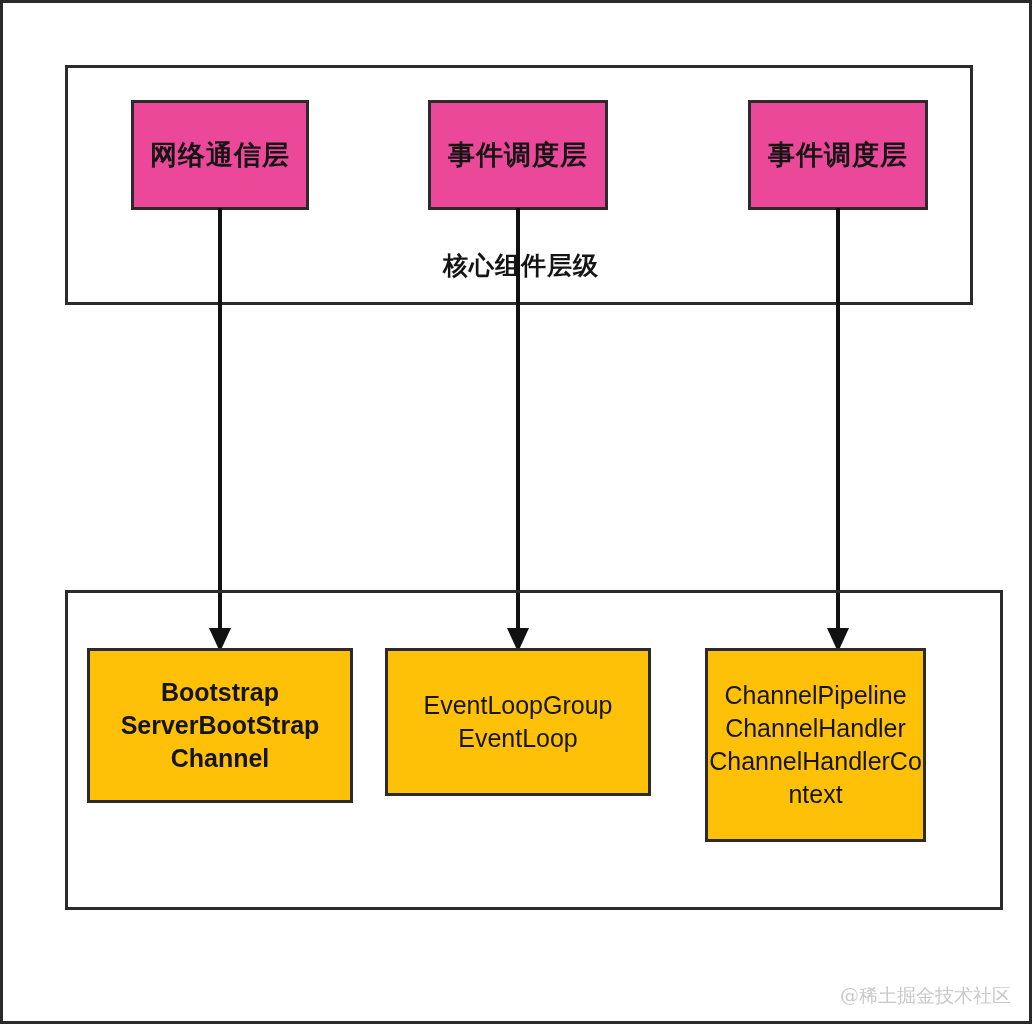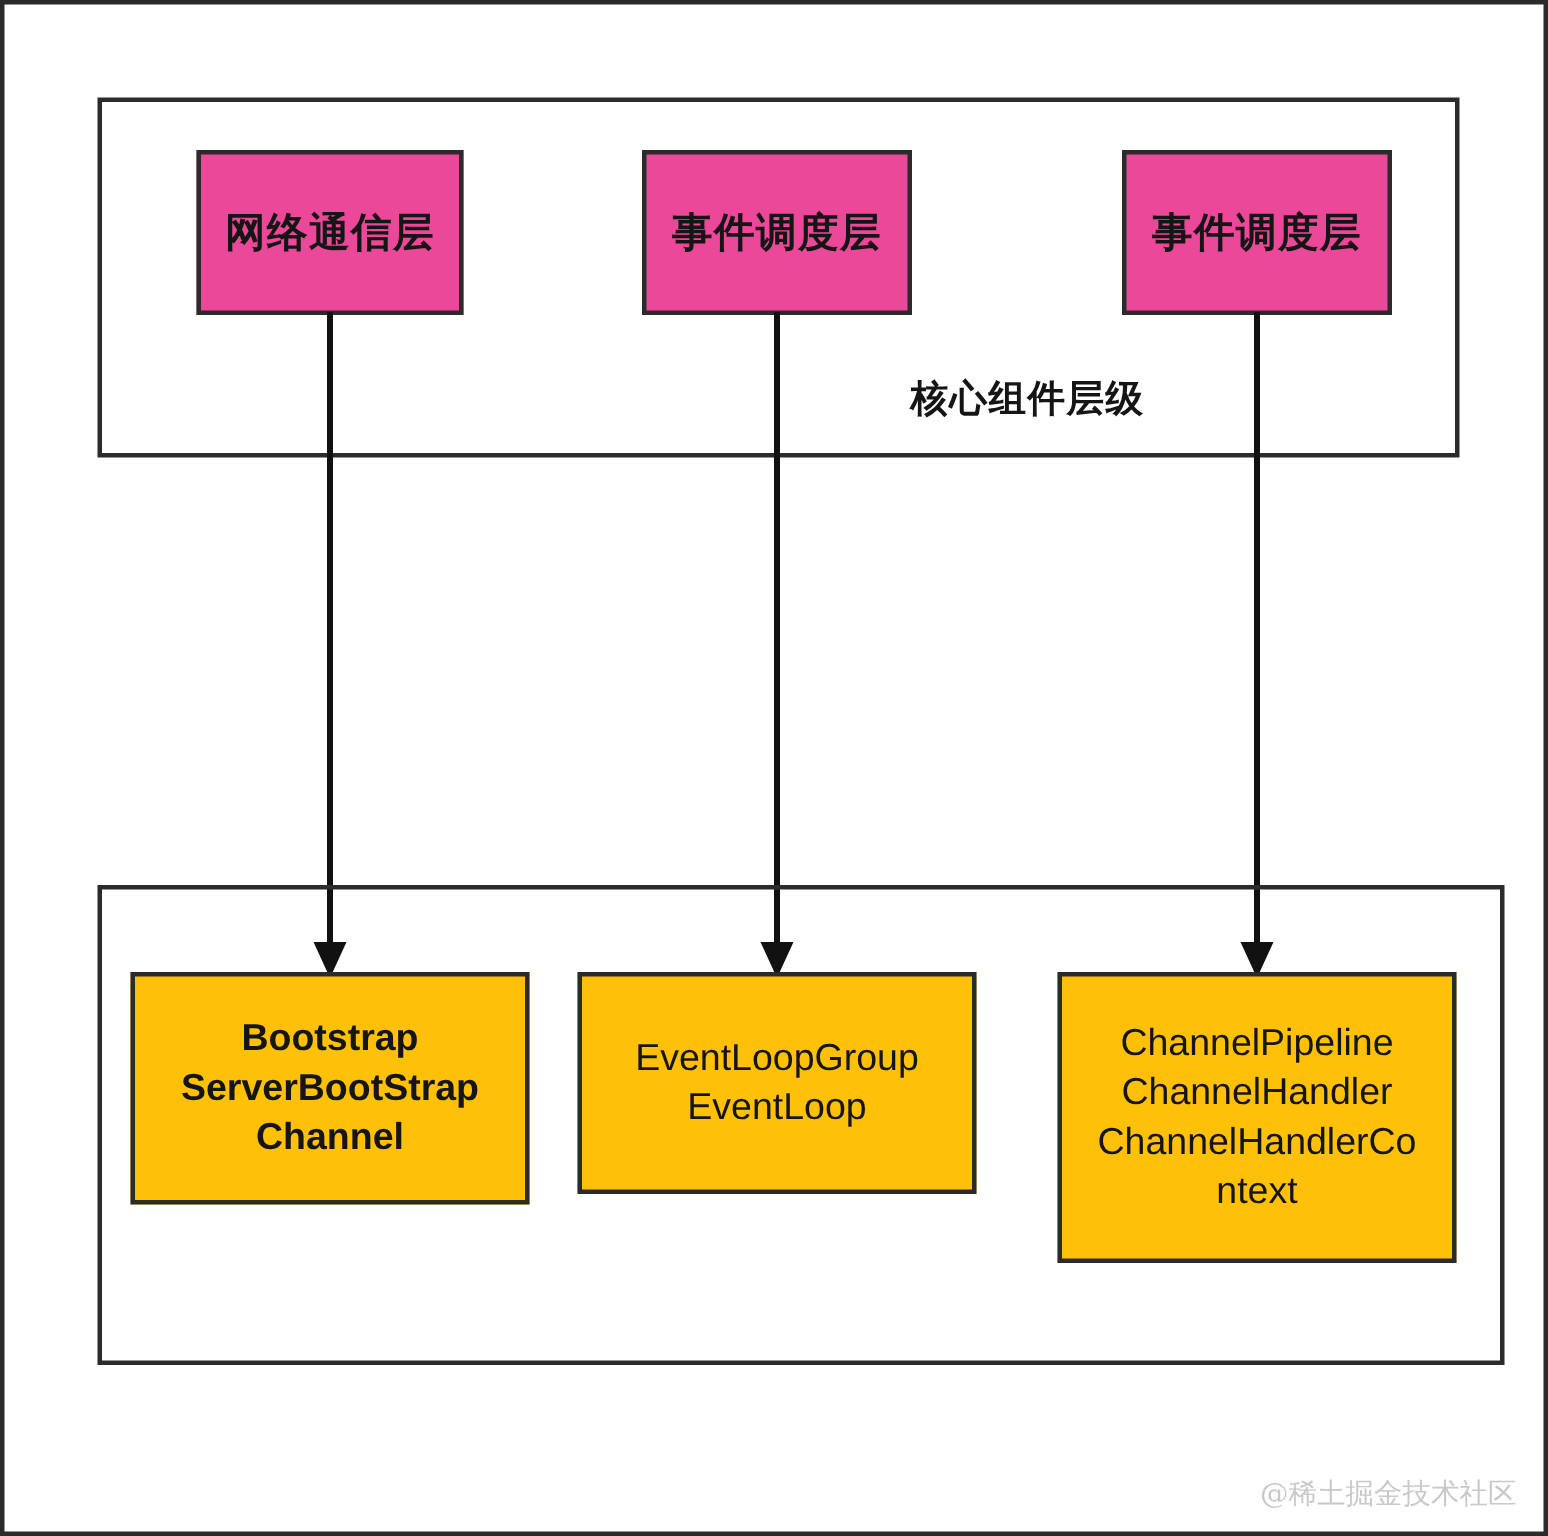--- a/index.html
+++ b/index.html
@@ -41,21 +41,21 @@
   }
 
   
   .group-caption {
     position: absolute;
     font-size: 25px;
     font-weight: 700;
     color: #151515;
     letter-spacing: 1px;
     white-space: nowrap;
-    text-align: right;
+    text-align: left;
   }
   #caption-core {
     left: 440px;
     top: 246px;
     width: 320px;
   }
   #caption-components {
     left: 460px;
     top: 846px;
     width: 250px;
@@ -91,21 +91,21 @@
   }
 
   
   #node-network   { left: 128px; top: 97px;  width: 178px; height: 110px; }
   #node-event     { left: 425px; top: 97px;  width: 180px; height: 110px; }
   #node-service   { left: 745px; top: 97px;  width: 180px; height: 110px; }
 
   
   #node-bootstrap { left: 84px;  top: 645px; width: 266px; height: 155px; font-weight: bold; }
   #node-eventloop { left: 382px; top: 645px; width: 266px; height: 148px; }
-  #node-pipeline  { left: 702px; top: 645px; width: 266px; height: 194px; }
+  #node-pipeline  { left: 702px; top: 645px; width: 221px; height: 194px; }
 
   
   .connector {
     position: absolute;
     top: 205px;
     width: 24px;
     height: 445px;
     pointer-events: none;
   }
   #connector-network  { left: 205px; }

